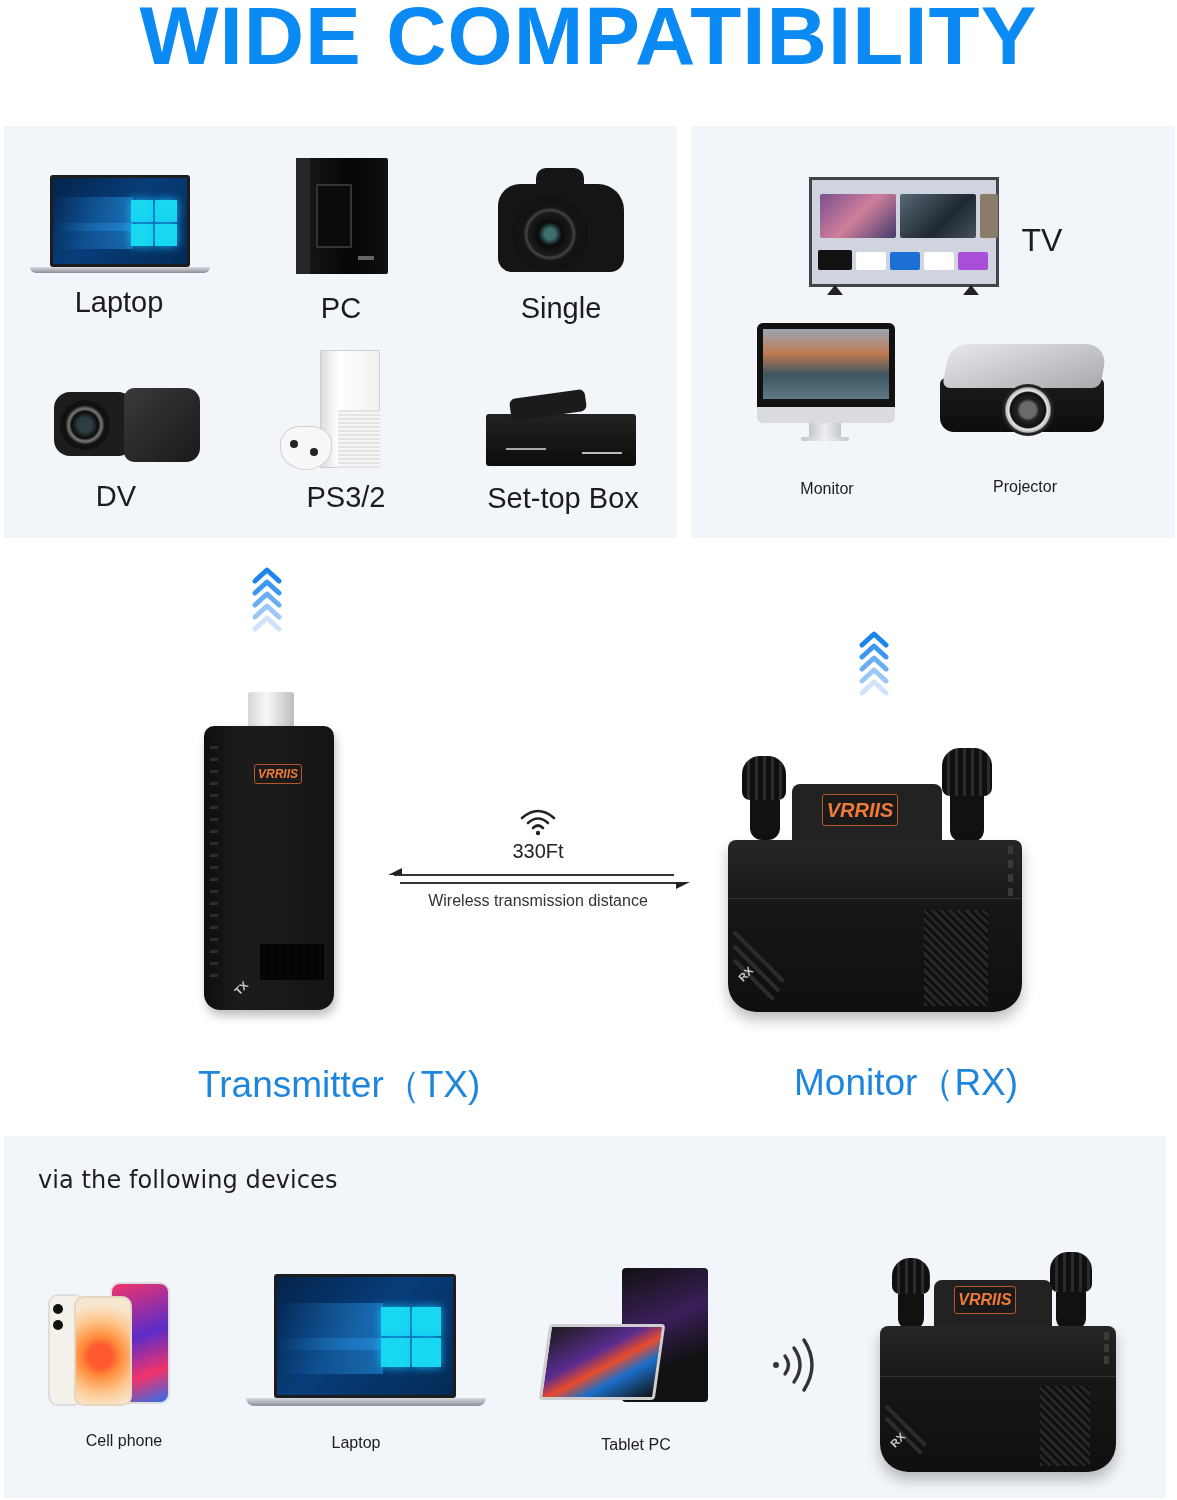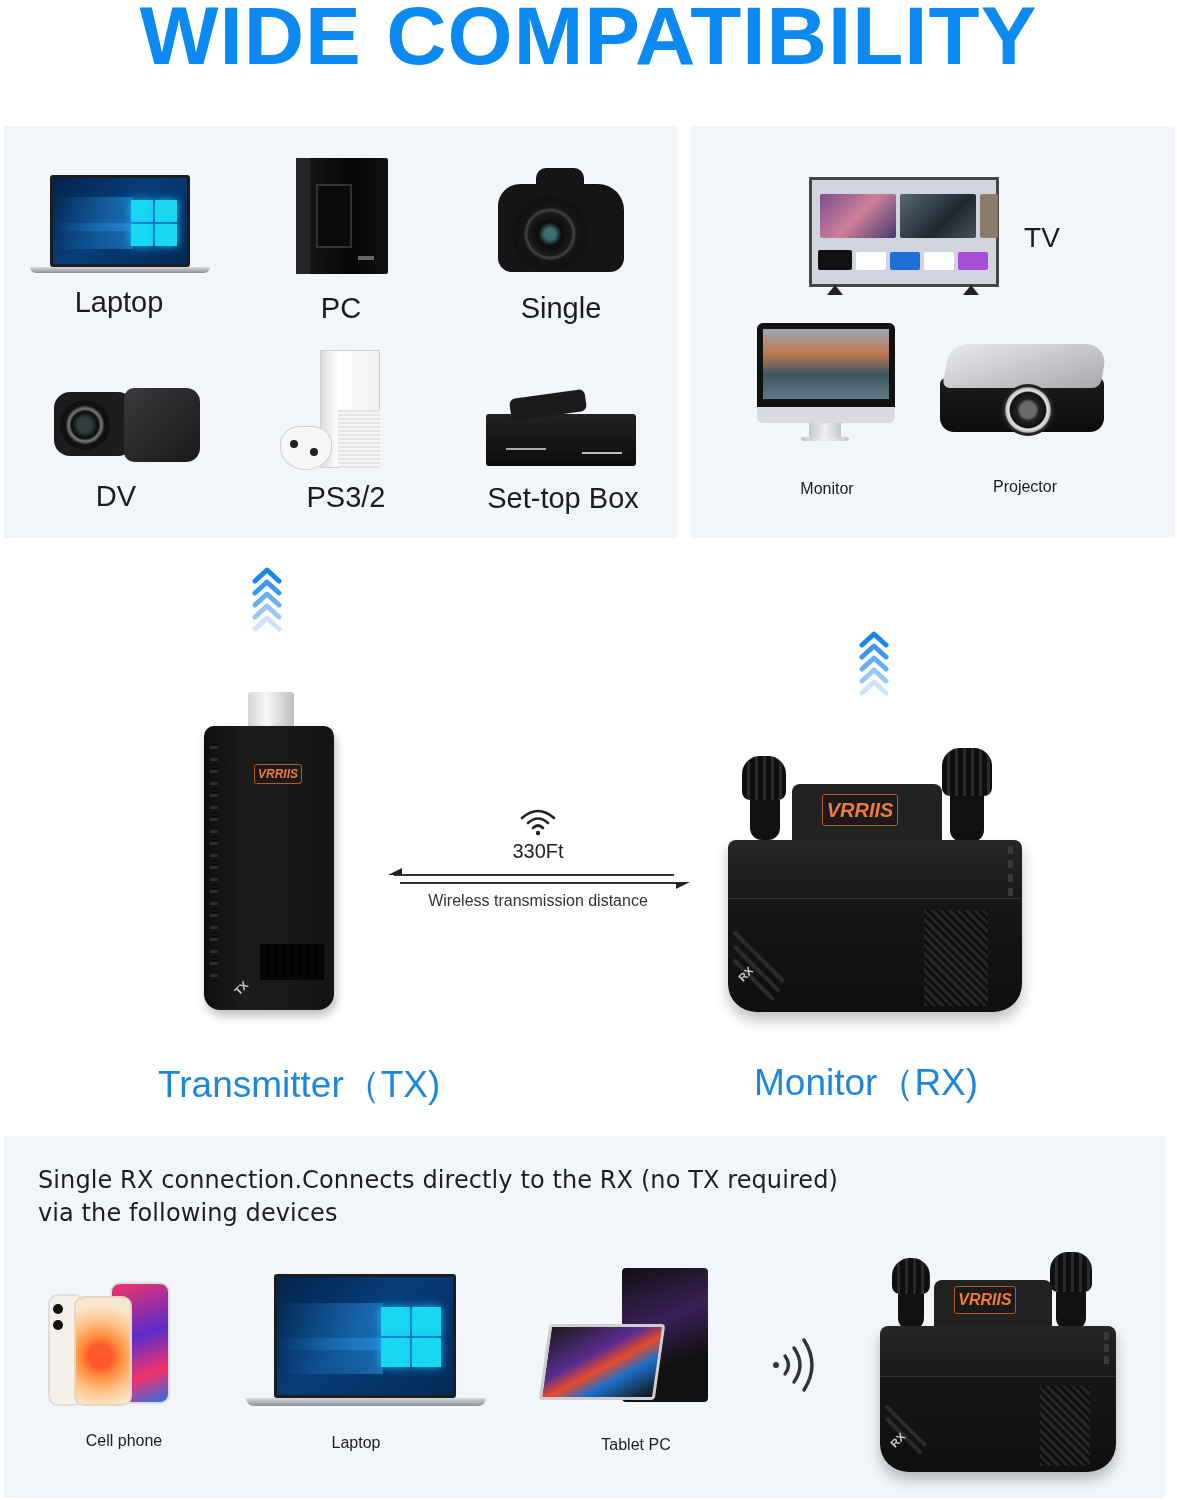--- a/index.html
+++ b/index.html
@@ -78,21 +78,21 @@
   .knob-stem { position: absolute; background: #111; border-radius: 0 0 12px 12px; }
   .carbon { position: absolute; background: repeating-linear-gradient(45deg,#262626 0 3px,#0f0f0f 3px 6px); }
   .rx-side-vent { position: absolute; width: 5px; height: 8px; background: #3a3a3a; }
   .stripe { position: absolute; height: 4px; background: #2c2c2c; transform: rotate(45deg); transform-origin: left center; }
 
   
   .wifi-label { position: absolute; font-size: 20px; color: #222; transform: translateX(-50%); }
   .distance-label { position: absolute; font-size: 16px; color: #333; white-space: nowrap; transform: translateX(-50%); }
   .line { position: absolute; height: 2px; background: #333; }
 
-  .blue-label { position: absolute; font-size: 37px; color: #1f86dd; white-space: nowrap; }
+  .blue-label { position: absolute; font-size: 37px; color: #1f86dd; white-space: nowrap; margin-left: 40px; }
 
   .desc { position: absolute; left: 38px; top: 1164px; font-family: "DejaVu Sans", sans-serif; font-size: 24px; line-height: 33px; color: #1e1e1e; letter-spacing: 0.1px; }
 
   .phone { position: absolute; border-radius: 10px; border: 2px solid #ddd; }
   .tablet { position: absolute; background: #111; border-radius: 4px; }
 </style>
 </head>
 <body>
 
 <div class="title">WIDE COMPATIBILITY</div>
@@ -161,21 +161,21 @@
     <div class="tile" style="left:168px;top:14px;width:18px;height:44px;background:#8a7b6b;"></div>
     <div class="tile" style="left:6px;top:70px;width:34px;height:20px;background:#111;"></div>
     <div class="tile" style="left:44px;top:72px;width:30px;height:18px;background:#fff;"></div>
     <div class="tile" style="left:78px;top:72px;width:30px;height:18px;background:#1d6fd6;"></div>
     <div class="tile" style="left:112px;top:72px;width:30px;height:18px;background:#fff;"></div>
     <div class="tile" style="left:146px;top:72px;width:30px;height:18px;background:#a84ed9;"></div>
   </div>
   <div class="tv-foot" style="left:18px;top:108px;"></div>
   <div class="tv-foot" style="left:154px;top:108px;"></div>
 </div>
-<div class="dev-label" style="left:1042px;top:222px;font-size:28px;">TV</div>
+<div class="dev-label" style="left:1042px;top:222px;font-size:32px;">TV</div>
 
 <div class="abs" style="left:757px;top:323px;width:140px;height:122px;">
   <div class="imac" style="left:0;top:0;width:138px;height:100px;">
     <div class="scr" style="left:0;top:0;width:138px;height:84px;border-radius:6px 6px 0 0;"></div>
   </div>
   <div class="imac-neck" style="left:52px;top:100px;width:32px;height:14px;"></div>
   <div class="imac-neck" style="left:44px;top:114px;width:48px;height:4px;border-radius:2px;"></div>
 </div>
 <div class="dev-label sm" style="left:827px;top:480px;">Monitor</div>
 
@@ -292,21 +292,20 @@
     <div class="rx-side-vent" style="left:280px;top:48px;"></div>
   </div>
 </div>
 
 <div class="blue-label" style="left:158px;top:1060px;">Transmitter（TX)</div>
 <div class="blue-label" style="left:754px;top:1058px;">Monitor（RX)</div>
 
 <div class="panel" id="panel-bottom"></div>
 
 <div class="desc">
-  <div>Single RX connection.Connects directly to the RX (no TX required)</div>
   <div>via the following devices</div>
 </div>
 
 <div class="abs" style="left:48px;top:1282px;width:126px;height:126px;">
   <div class="phone" style="left:62px;top:0;width:60px;height:122px;background:linear-gradient(160deg,#f2336b,#5b2cc9 45%,#f2336b 75%,#2b6fe8);"></div>
   <div class="phone" style="left:0;top:12px;width:36px;height:112px;background:#f4f1ea;"></div>
   <div class="phone" style="left:26px;top:14px;width:58px;height:110px;background:radial-gradient(circle at 45% 55%,#ff5a2f 0 18%,#ff8b3b 30%,#ffc58a 55%,#f7e7d1 80%);border-color:#e6d6c0;"></div>
   <div class="abs" style="left:5px;top:22px;width:10px;height:10px;border-radius:50%;background:#111;"></div>
   <div class="abs" style="left:5px;top:38px;width:10px;height:10px;border-radius:50%;background:#111;"></div>
 </div>

